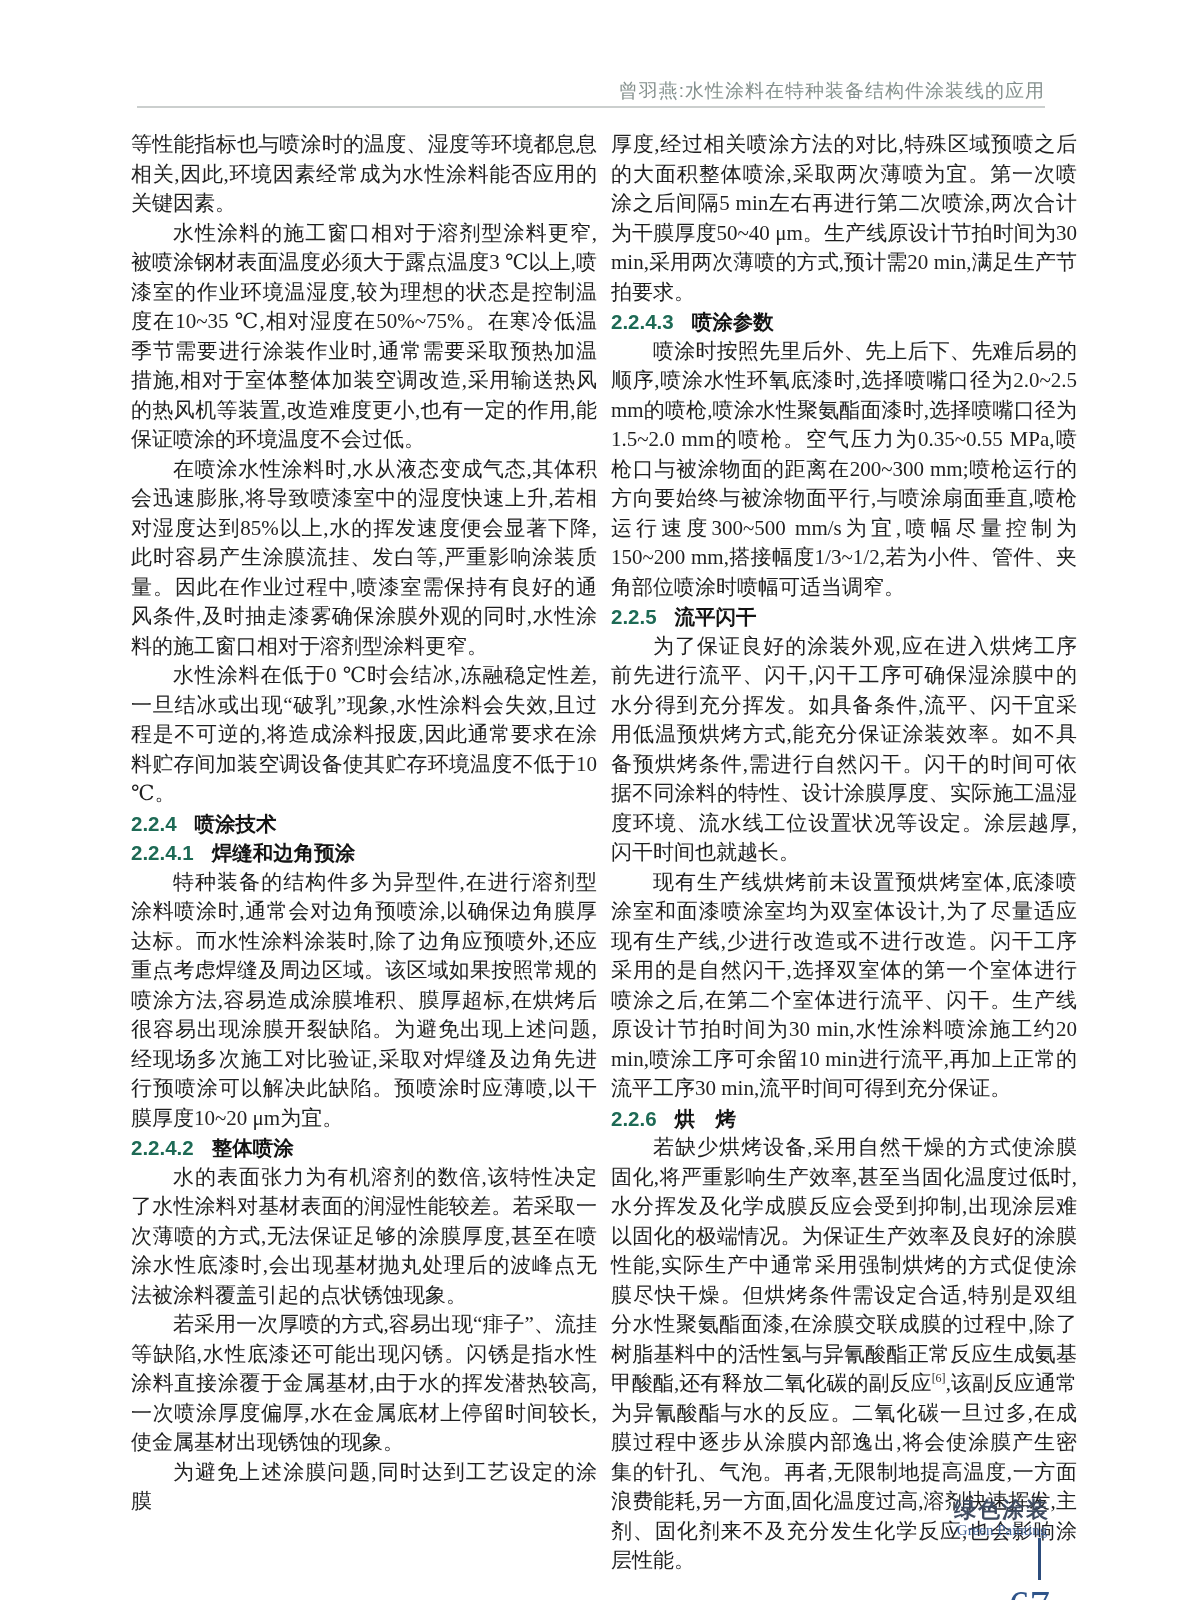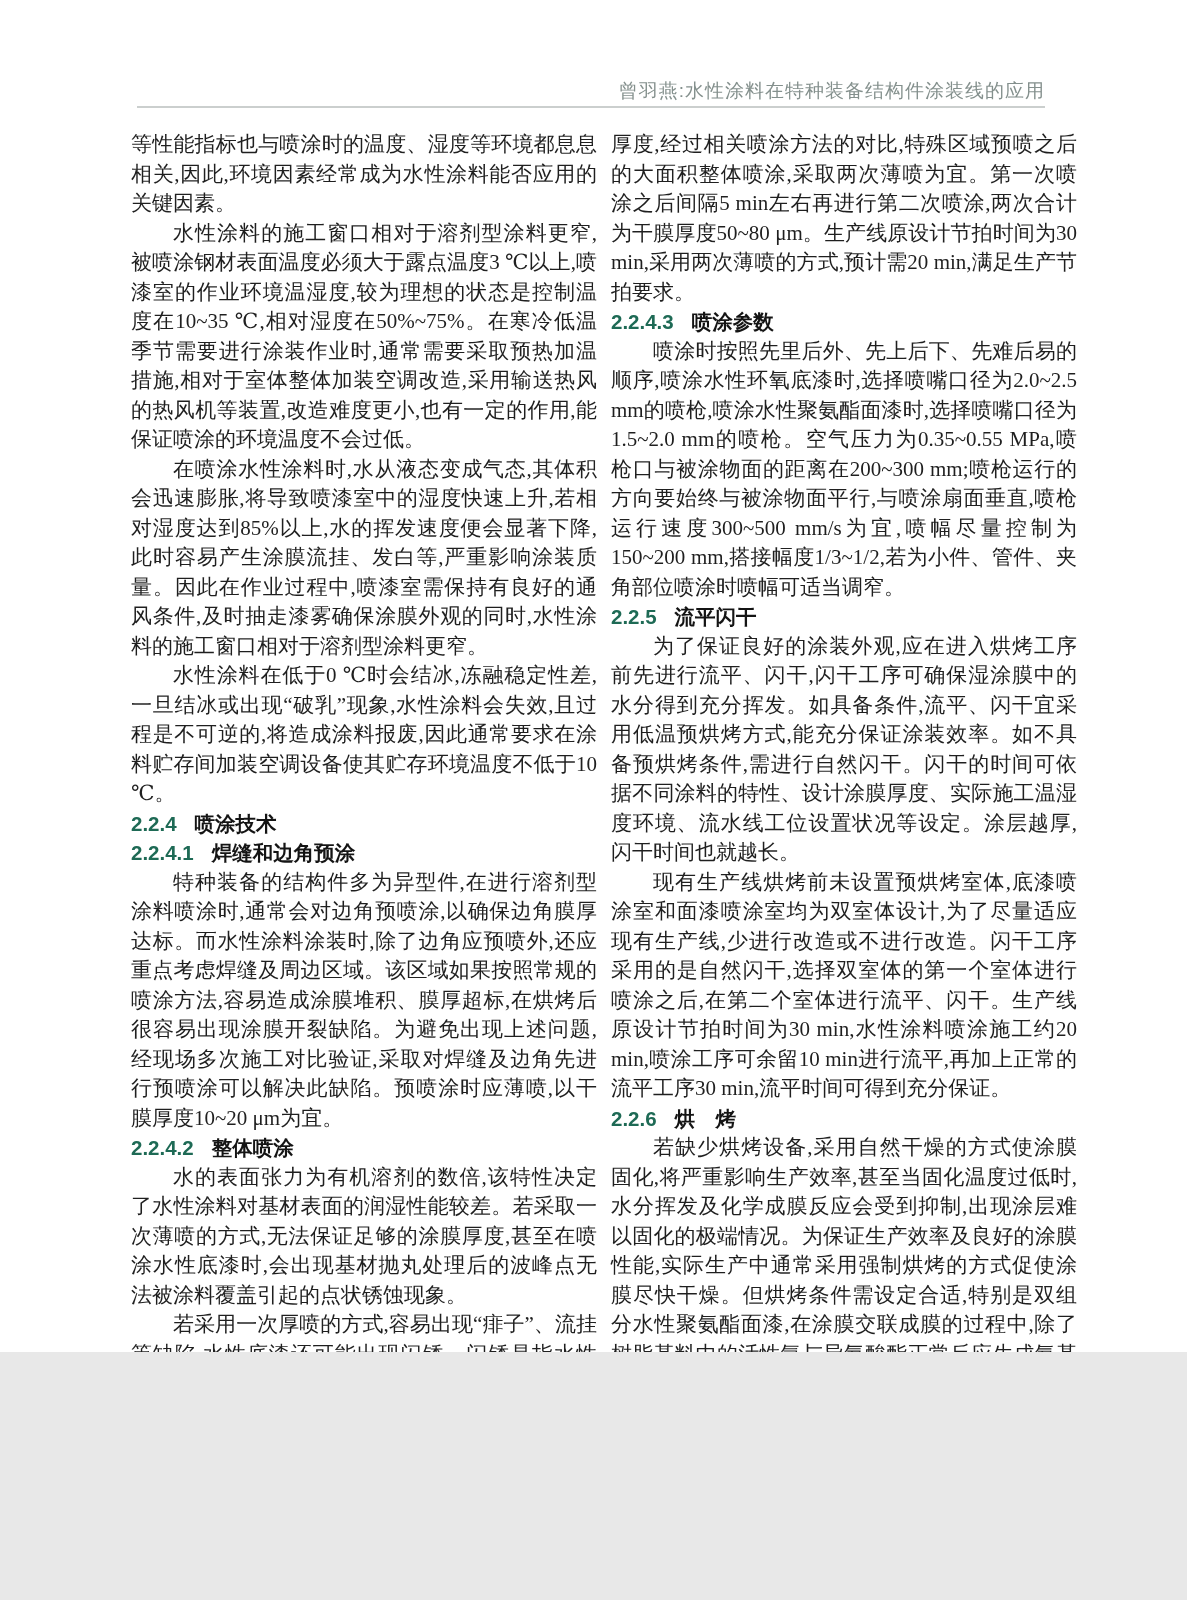--- a/index.html
+++ b/index.html
@@ -1,18 +1,18 @@
 <!DOCTYPE html>
 <html lang="zh"><head>
 <meta charset="utf-8">
 <style>
   html,body { margin:0; padding:0; background:#e8e8e8; }
   .page {
     position:relative;
-    width:1187px; height:1352px;
+    width:1187px; height:1600px;
     margin:0 auto;
     background:#ffffff;
     font-family:"Liberation Serif","DejaVu Serif",serif;
     color:#1f1f1f;
     overflow:hidden;
   }
   
   .running-title {
     position:absolute; top:78px; right:142px;
     font-family:"Liberation Sans","DejaVu Sans",sans-serif;
@@ -95,24 +95,25 @@
       </h3>
       <h3 class="sec">
         <span class="sec-num">2.2.4.1</span><span class="sec-title">焊缝和边角预涂</span>
       </h3>
       <p class="para">特种装备的结构件多为异型件,在进行溶剂型涂料喷涂时,通常会对边角预喷涂,以确保边角膜厚达标。而水性涂料涂装时,除了边角应预喷外,还应重点考虑焊缝及周边区域。该区域如果按照常规的喷涂方法,容易造成涂膜堆积、膜厚超标,在烘烤后很容易出现涂膜开裂缺陷。为避免出现上述问题,经现场多次施工对比验证,采取对焊缝及边角先进行预喷涂可以解决此缺陷。预喷涂时应薄喷,以干膜厚度10~20 μm为宜。</p>
       <h3 class="sec">
         <span class="sec-num">2.2.4.2</span><span class="sec-title">整体喷涂</span>
       </h3>
       <p class="para">水的表面张力为有机溶剂的数倍,该特性决定了水性涂料对基材表面的润湿性能较差。若采取一次薄喷的方式,无法保证足够的涂膜厚度,甚至在喷涂水性底漆时,会出现基材抛丸处理后的波峰点无法被涂料覆盖引起的点状锈蚀现象。</p>
       <p class="para">若采用一次厚喷的方式,容易出现“痱子”、流挂等缺陷,水性底漆还可能出现闪锈。闪锈是指水性涂料直接涂覆于金属基材,由于水的挥发潜热较高,一次喷涂厚度偏厚,水在金属底材上停留时间较长,使金属基材出现锈蚀的现象。</p>
+      <p class="para">为避免上述涂膜问题,同时达到工艺设定的涂膜</p>
     </section>
 
     <section class="col">
-      <p class="para cont">厚度,经过相关喷涂方法的对比,特殊区域预喷之后的大面积整体喷涂,采取两次薄喷为宜。第一次喷涂之后间隔5 min左右再进行第二次喷涂,两次合计为干膜厚度50~80 μm。生产线原设计节拍时间为30 min,采用两次薄喷的方式,预计需20 min,满足生产节拍要求。</p>
+      <p class="para cont">厚度,经过相关喷涂方法的对比,特殊区域预喷之后的大面积整体喷涂,采取两次薄喷为宜。第一次喷涂之后间隔5 min左右再进行第二次喷涂,两次合计为干膜厚度50~40 μm。生产线原设计节拍时间为30 min,采用两次薄喷的方式,预计需20 min,满足生产节拍要求。</p>
       <h3 class="sec">
         <span class="sec-num">2.2.4.3</span><span class="sec-title">喷涂参数</span>
       </h3>
       <p class="para">喷涂时按照先里后外、先上后下、先难后易的顺序,喷涂水性环氧底漆时,选择喷嘴口径为2.0~2.5 mm的喷枪,喷涂水性聚氨酯面漆时,选择喷嘴口径为1.5~2.0 mm的喷枪。空气压力为0.35~0.55 MPa,喷枪口与被涂物面的距离在200~300 mm;喷枪运行的方向要始终与被涂物面平行,与喷涂扇面垂直,喷枪运行速度300~500 mm/s为宜,喷幅尽量控制为150~200 mm,搭接幅度1/3~1/2,若为小件、管件、夹角部位喷涂时喷幅可适当调窄。</p>
       <h3 class="sec">
         <span class="sec-num">2.2.5</span><span class="sec-title">流平闪干</span>
       </h3>
       <p class="para">为了保证良好的涂装外观,应在进入烘烤工序前先进行流平、闪干,闪干工序可确保湿涂膜中的水分得到充分挥发。如具备条件,流平、闪干宜采用低温预烘烤方式,能充分保证涂装效率。如不具备预烘烤条件,需进行自然闪干。闪干的时间可依据不同涂料的特性、设计涂膜厚度、实际施工温湿度环境、流水线工位设置状况等设定。涂层越厚,闪干时间也就越长。</p>
       <p class="para">现有生产线烘烤前未设置预烘烤室体,底漆喷涂室和面漆喷涂室均为双室体设计,为了尽量适应现有生产线,少进行改造或不进行改造。闪干工序采用的是自然闪干,选择双室体的第一个室体进行喷涂之后,在第二个室体进行流平、闪干。生产线原设计节拍时间为30 min,水性涂料喷涂施工约20 min,喷涂工序可余留10 min进行流平,再加上正常的流平工序30 min,流平时间可得到充分保证。</p>
       <h3 class="sec">

